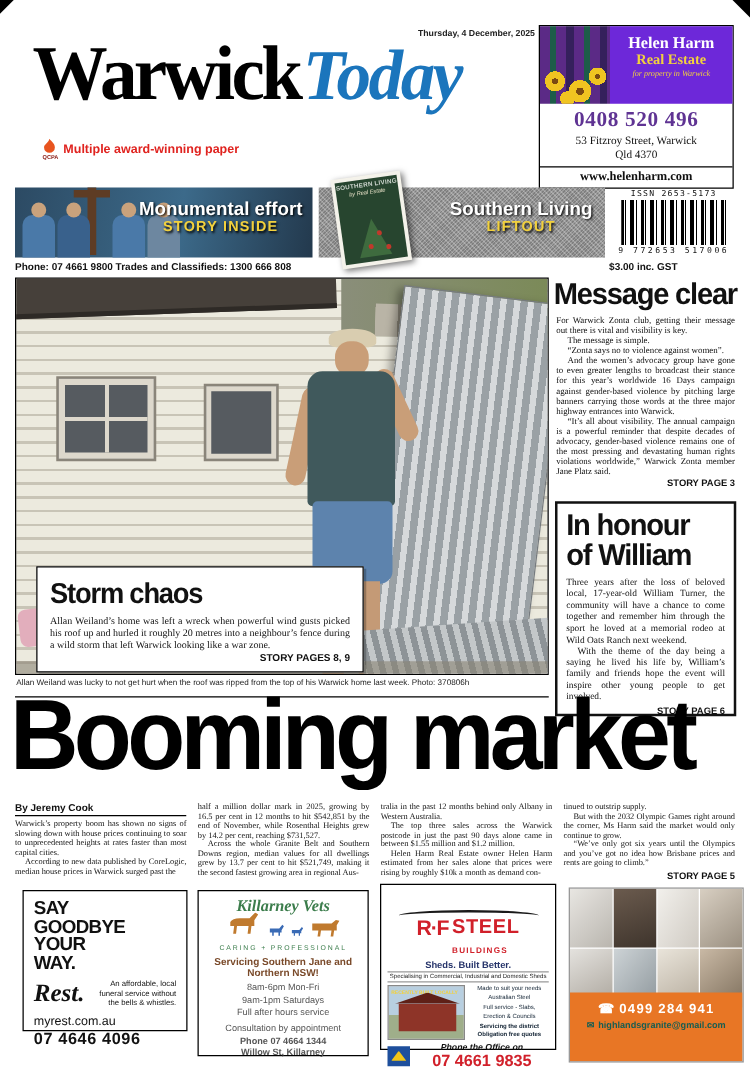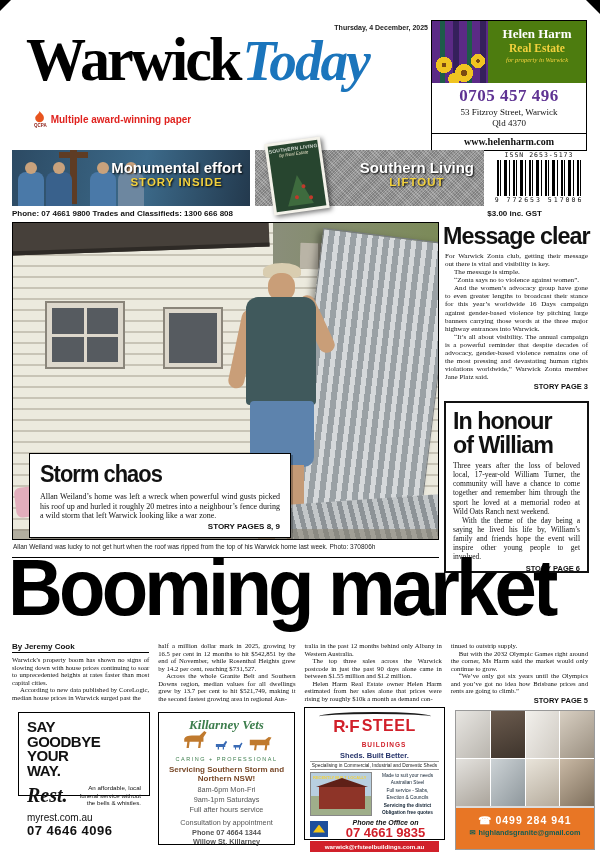--- a/index.html
+++ b/index.html
@@ -31,21 +31,21 @@
   .helen { position:absolute; left:431px; top:20px; width:156px; height:131px;
     border:1px solid #000; background:#fff; }
   .helen-top { height:62px; display:flex; }
   .helen-flowers { width:56px; height:100%;
     background-image:
       radial-gradient(circle at 12px 44px, #7a4a12 0 2.5px, #f0c421 2.5px 8px, transparent 8px),
       radial-gradient(circle at 32px 52px, #7a4a12 0 3px, #f0c421 3px 9px, transparent 9px),
       radial-gradient(circle at 46px 40px, #7a4a12 0 2px, #f0c421 2px 7px, transparent 7px),
       radial-gradient(circle at 22px 58px, #f0c421 0 6px, transparent 6px),
       repeating-linear-gradient(90deg,#5b2a86 0 8px,#1d5c49 8px 13px,#5b2a86 13px 21px,#35205c 21px 27px); }
-  .helen-green { flex:1; background:#4d7c0f; text-align:center; padding-top:5px; }
+  .helen-green { flex:1; background:#6d28d9; text-align:center; padding-top:5px; }
   .helen-name { font-family:"Liberation Serif", serif; font-weight:bold; font-size:13px; color:#fff; }
   .helen-re { font-family:"Liberation Serif", serif; font-weight:bold; font-size:11.5px; color:#f2d13d; }
   .helen-for { font-family:"Liberation Serif", serif; font-style:italic; font-size:6.5px; color:#f2d13d; margin-top:2px; }
   .helen-phone { color:#5f3393; font-family:"Liberation Serif", serif; font-weight:bold;
     font-size:17px; text-align:center; margin-top:3px; letter-spacing:.5px; }
   .helen-addr { font-family:"Liberation Serif", serif; font-size:9px; text-align:center; line-height:1.25; margin-top:1px; }
   .helen-web { border-top:1px solid #000; margin-top:3px; font-family:"Liberation Serif", serif;
     font-weight:bold; font-size:10px; text-align:center; padding-top:2px; }
 
   
@@ -147,41 +147,41 @@
     letter-spacing:-4px; transform:scaleX(.95); transform-origin:left; white-space:nowrap; color:#000; }
   .boom-cols { position:absolute; left:12px; top:642px; width:576px; display:grid;
     grid-template-columns:repeat(4,1fr); column-gap:9px; font-family:"Liberation Serif", serif;
     font-size:6.7px; line-height:1.13; text-align:justify; }
   .byline { font-family:"Liberation Sans", sans-serif; font-weight:bold; font-size:8px;
     border-bottom:1px solid #000; margin-bottom:3px; padding-bottom:1px; text-align:left; }
   .boom-cols p + p { text-indent:8px; }
   .boom-tag { font-family:"Liberation Sans", sans-serif; font-weight:bold; font-size:7.5px; text-align:right; margin-top:2px; }
 
   
-  .ad-rest { position:absolute; left:18px; top:712px; width:132px; height:84px;
+  .ad-rest { position:absolute; left:18px; top:712px; width:132px; height:113px;
     border:1.5px solid #000; padding:7px 8px 5px; }
   .rest-line { font-size:15px; font-weight:bold; line-height:.98; letter-spacing:-.5px; }
   .rest-mid { display:flex; margin-top:5px; align-items:center; gap:4px; }
   .rest-logo { font-family:"Liberation Serif", serif; font-style:italic; font-weight:bold; font-size:20px; }
   .rest-body { font-size:6.2px; text-align:right; flex:1; line-height:1.25; }
   .rest-web { font-size:10px; margin-top:5px; }
   .rest-phone { font-size:13px; font-weight:bold; letter-spacing:.5px; }
 
   .ad-kv { position:absolute; left:158px; top:712px; width:137px; height:133px;
     border:1px solid #000; text-align:center; padding-top:4px; }
   .kv-title { color:#3c7d4c; font-size:13px; font-weight:bold; font-family:"Liberation Serif", serif; font-style:italic; }
   .kv-animals { height:22px; display:flex; justify-content:center; gap:3px; align-items:flex-end; }
   .kv-sub { color:#3c7d4c; font-size:5.5px; letter-spacing:1.5px; margin-top:1px; }
   .kv-strong { font-weight:bold; font-size:8px; color:#7a4a2a; line-height:1.15; margin-top:3px; }
   .kv-line { font-size:7.3px; color:#555; line-height:1.35; }
   .kv-note { margin-top:3px; }
   .kv-bold { font-weight:bold; font-size:7.3px; color:#555; }
 
   .ad-rf { position:absolute; left:304px; top:707px; width:141px; height:133px;
-    border:1px solid #000; padding:2px 5px; text-align:center; }
+    border:1px solid #000; padding:18px 5px; text-align:center; }
   .rf-swoosh { width:112px; height:9px; border-top:2.5px solid #1a1a1a; border-radius:50%; margin:2px auto 0; }
   .rf-logo { display:flex; justify-content:center; align-items:flex-start; gap:3px; margin-top:-3px; }
   .rf-rf { color:#d1202a; font-weight:bold; font-size:17px; letter-spacing:-1px; line-height:1; }
   .rf-col { text-align:left; line-height:1; }
   .rf-steel { color:#d1202a; font-weight:bold; font-size:16px; letter-spacing:.5px; }
   .rf-buildings { color:#d1202a; font-weight:bold; font-size:6.5px; letter-spacing:1px; }
   .rf-tag { color:#27356b; font-weight:bold; font-size:7.5px; margin-top:1px; }
   .rf-sub { font-size:4.8px; color:#222; margin-top:1px; border-top:.5px solid #999; border-bottom:.5px solid #999; padding:1px 0; }
   .rf-mid { display:flex; gap:4px; margin-top:2px; }
   .rf-photo { width:62px; height:44px; position:relative; border:1px solid #888;
@@ -208,21 +208,21 @@
   .hl-c3 { background:linear-gradient(120deg,#f2f0ec,#cfcac2); }
   .hl-c4 { background:linear-gradient(140deg,#d8cfc2,#9a8f80); }
   .hl-c5 { background:linear-gradient(150deg,#e4e2de,#aaa49b); }
   .hl-c6 { background:linear-gradient(130deg,#cdd3d6,#8e979c); }
   .hl-c7 { background:linear-gradient(150deg,#e9e4da,#b5ab9c); }
   .hl-c8 { background:linear-gradient(140deg,#c9b9a5,#7e6f5c); }
   .hl-badge { position:absolute; left:50%; top:6px; transform:translateX(-50%); width:64px; height:62px;
     background:#3b3b3b; display:flex; flex-direction:column; align-items:center; padding-top:4px; }
   .hl-name1 { color:#e87625; font-size:7.5px; font-weight:bold; letter-spacing:.5px; margin-top:2px; }
   .hl-name2 { color:#fff; font-size:6px; font-weight:bold; letter-spacing:2px; }
-  .hl-bar { position:absolute; left:0; bottom:0; width:100%; height:41px; background:#e87625;
+  .hl-bar { position:absolute; left:0; bottom:0; width:100%; height:55px; background:#e87625;
     color:#fff; text-align:center; padding-top:6px; }
   .hl-phone { font-size:10.5px; font-weight:bold; letter-spacing:1px; }
   .hl-email { color:#175e52; font-size:7.3px; font-weight:bold; margin-top:2px; }
   .glyph { margin-right:3px; }
 </style>
 </head>
 <body>
 
 <div class="page">
 
@@ -248,21 +248,21 @@
 
   <div class="helen">
     <div class="helen-top">
       <div class="helen-flowers"></div>
       <div class="helen-green">
         <div class="helen-name">Helen Harm</div>
         <div class="helen-re">Real Estate</div>
         <div class="helen-for">for property in Warwick</div>
       </div>
     </div>
-    <div class="helen-phone">0705 457 496</div>
+    <div class="helen-phone">0408 520 496</div>
     <div class="helen-addr">
       <div>53 Fitzroy Street, Warwick</div>
       <div>Qld 4370</div>
     </div>
     <div class="helen-web">www.helenharm.com</div>
   </div>
 
   <div class="banner-left">
     <div class="bl-cross"></div>
     <div class="bl-man bl-m1"></div>
@@ -413,21 +413,21 @@
             <path d="M3 8 h12 l4 -5 2 2 -3 5 v3 h-2 v4 h-2 v-4 h-6 v4 H6 v-4 H3 z" fill="#3a6bb5"></path>
           </svg>
       </span>
       <span>
         <svg width="28" height="17" viewBox="0 0 40 24">
             <path d="M4 8 h22 l5 -4 4 1 -3 5 v6 h-3 l-1 7 h-3 l1 -7 h-12 l-1 7 h-3 l1 -7 H4 z" fill="#c07a2e"></path>
           </svg>
       </span>
     </div>
     <div class="kv-sub">CARING + PROFESSIONAL</div>
-    <div class="kv-strong">Servicing Southern Storm and</div>
+    <div class="kv-strong">Servicing Southern Jane and</div>
     <div class="kv-strong" style="margin-top:0;">Northern NSW!</div>
     <div class="kv-line" style="margin-top:2px;">8am-6pm  Mon-Fri</div>
     <div class="kv-line">9am-1pm Saturdays</div>
     <div class="kv-line">Full after hours service</div>
     <div class="kv-line kv-note">Consultation by appointment</div>
     <div class="kv-bold">Phone 07 4664 1344</div>
     <div class="kv-bold">Willow St, Killarney</div>
   </div>
 
   <div class="ad-rf">

